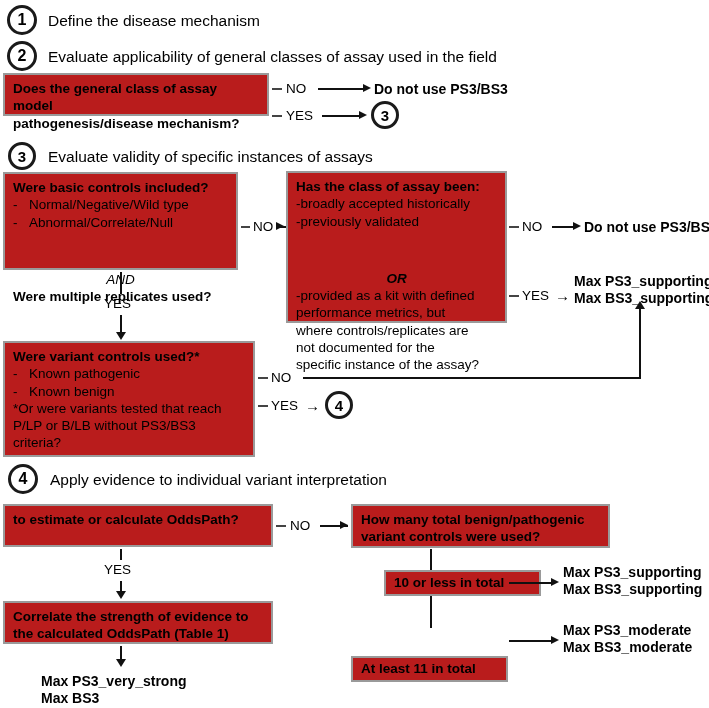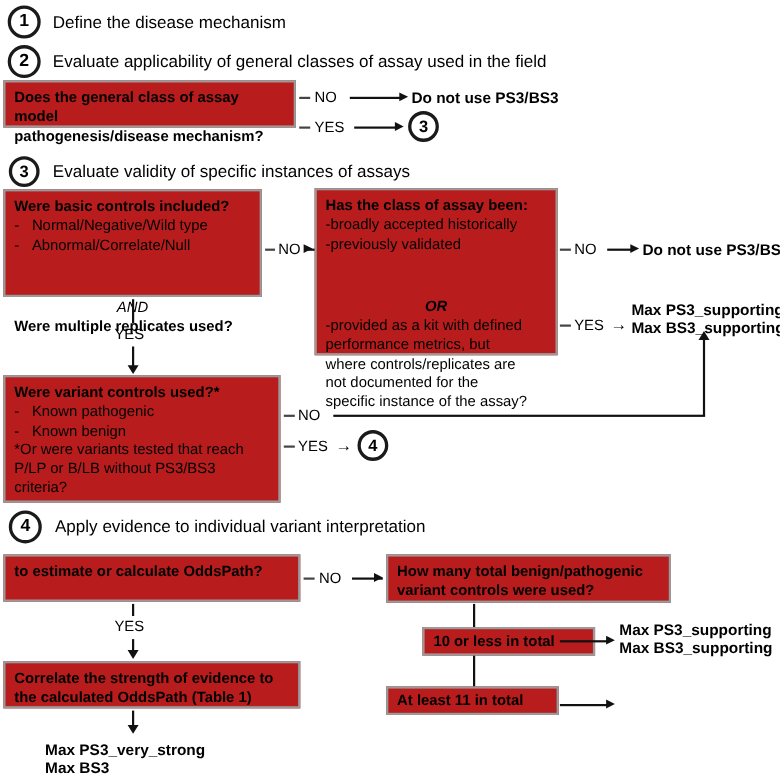--- a/index.html
+++ b/index.html
@@ -238,26 +238,28 @@
   <div class="abs box" style="left:351px; top:570px; width:157px; height:26px; display:flex; align-items:center;margin-left:33px;">
     <div class="bold">10 or less in total</div>
   </div>
   <div class="abs hline" style="left:509px; top:582px; width:44px;"></div>
   <div class="abs arrow-right" style="left:551px; top:578px;"></div>
   <div class="abs outcome" style="left:563px; top:564px;">
     <div>Max PS3_supporting</div>
     <div>Max BS3_supporting</div>
   </div>
 
-  <div class="abs box" style="left:351px; top:624px; width:157px; height:26px; display:flex; align-items:center;">
+  <div class="abs box" style="left:351px; top:656px; width:157px; height:26px; display:flex; align-items:center;">
     <div class="bold">At least 11 in total</div>
   </div>
   <div class="abs hline" style="left:509px; top:640px; width:44px;"></div>
   <div class="abs arrow-right" style="left:551px; top:636px;"></div>
   <div class="abs outcome" style="left:563px; top:622px;">
+    <div>Max PS3_moderate</div>
+    <div>Max BS3_moderate</div>
   </div>
 
   <div class="abs vline" style="left:120px; top:549px; height:11px;"></div>
   <div class="abs edge-label" style="left:104px; top:563px;">YES</div>
   <div class="abs vline" style="left:120px; top:581px; height:14px;"></div>
   <div class="abs arrow-down" style="left:116px; top:591px;"></div>
 
   <div class="abs box" style="left:3px; top:601px; width:270px; height:43px;">
     <div class="bold">Correlate the strength of evidence to</div>
     <div class="bold">the calculated OddsPath (Table 1)</div>

